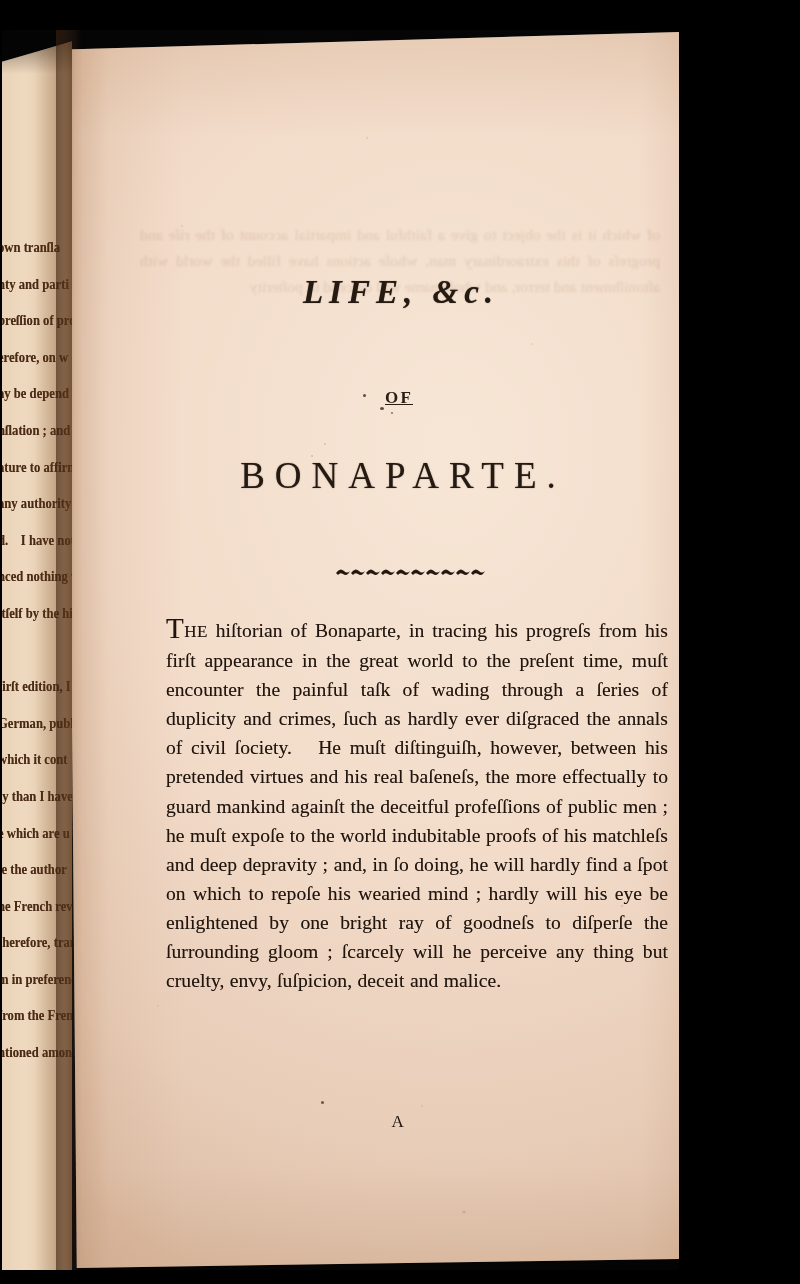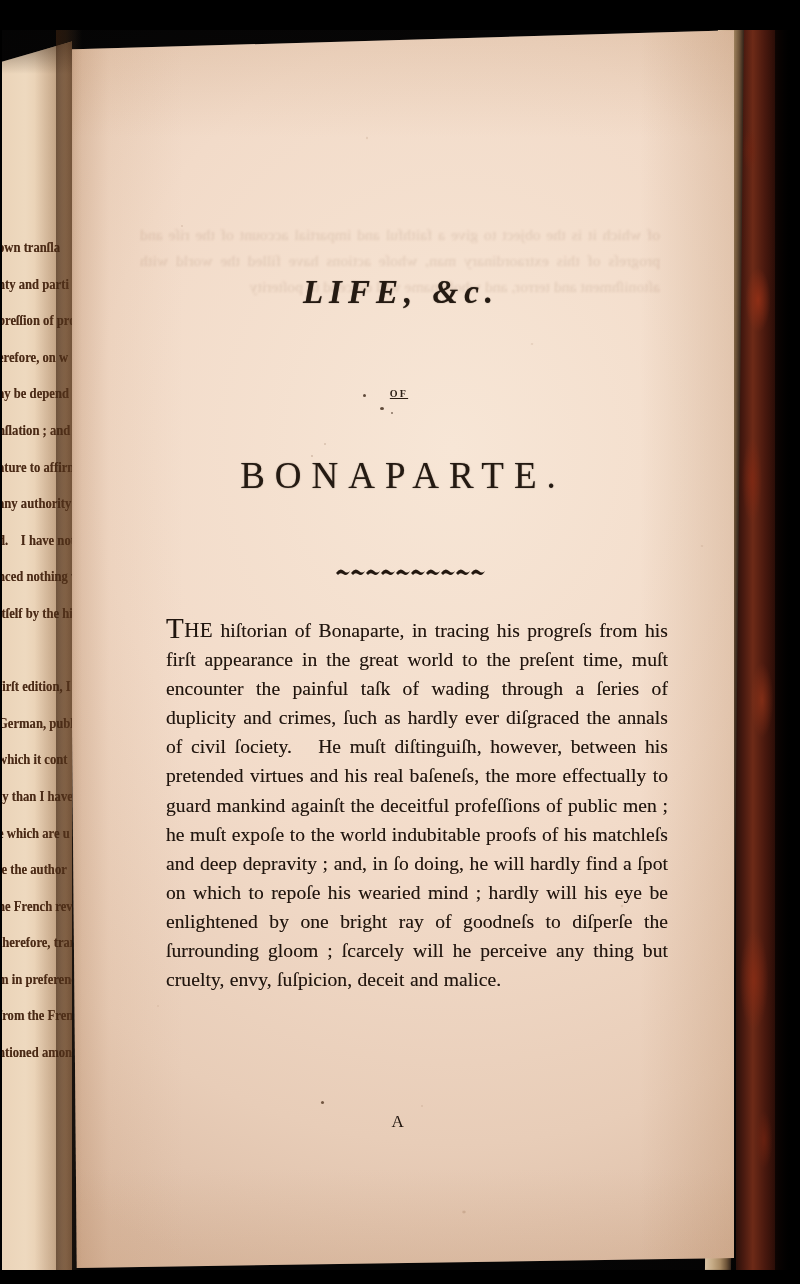--- a/index.html
+++ b/index.html
@@ -3,21 +3,21 @@
 <meta charset="utf-8">
 <title>Life of Bonaparte — page scan</title>
 <style>
   html, body {
     margin: 0;
     padding: 0;
     background: #000;
   }
   #scan {
     position: relative;
-    width: 800px;
+    width: 679px;
     height: 1284px;
     overflow: hidden;
     background: #010101;
     font-family: "Liberation Serif", "DejaVu Serif", serif;
     -webkit-font-smoothing: antialiased;
   }
 
   
   .backdrop {
     position: absolute;
@@ -130,21 +130,21 @@
     font-size: 33px;
     letter-spacing: 6px;
     color: #241a12;
     text-indent: 6px;
     text-shadow: 0 0 1.1px rgba(40,26,16,.55);
   }
   .head-of {
     position: absolute;
     left: 0; right: 0; top: 362px;
     text-align: center;
-    font-size: 10px;
+    font-size: 17px;
     font-weight: 700;
     letter-spacing: 2.2px;
     color: #2a1d14;
     text-indent: 2px;
     text-decoration: underline;
   }
   .speck-a, .speck-b, .speck-c {
     position: absolute;
     background: #3a2414;
     border-radius: 50%;
@@ -191,21 +191,21 @@
     word-spacing: .4px;
     text-shadow: 0 0 .6px rgba(32,21,14,.45);
   }
   .dropT {
     font-size: 29px;
     line-height: 0;
     vertical-align: -1px;
     letter-spacing: .5px;
   }
   .smallcapHE {
-    font-size: 21px;
+    font-size: 17px;
     letter-spacing: .4px;
   }
 
   .signature {
     position: absolute;
     left: 0; right: 0; top: 1086px;
     text-align: center;
     font-size: 17px;
     color: #20150e;
     letter-spacing: .5px;

